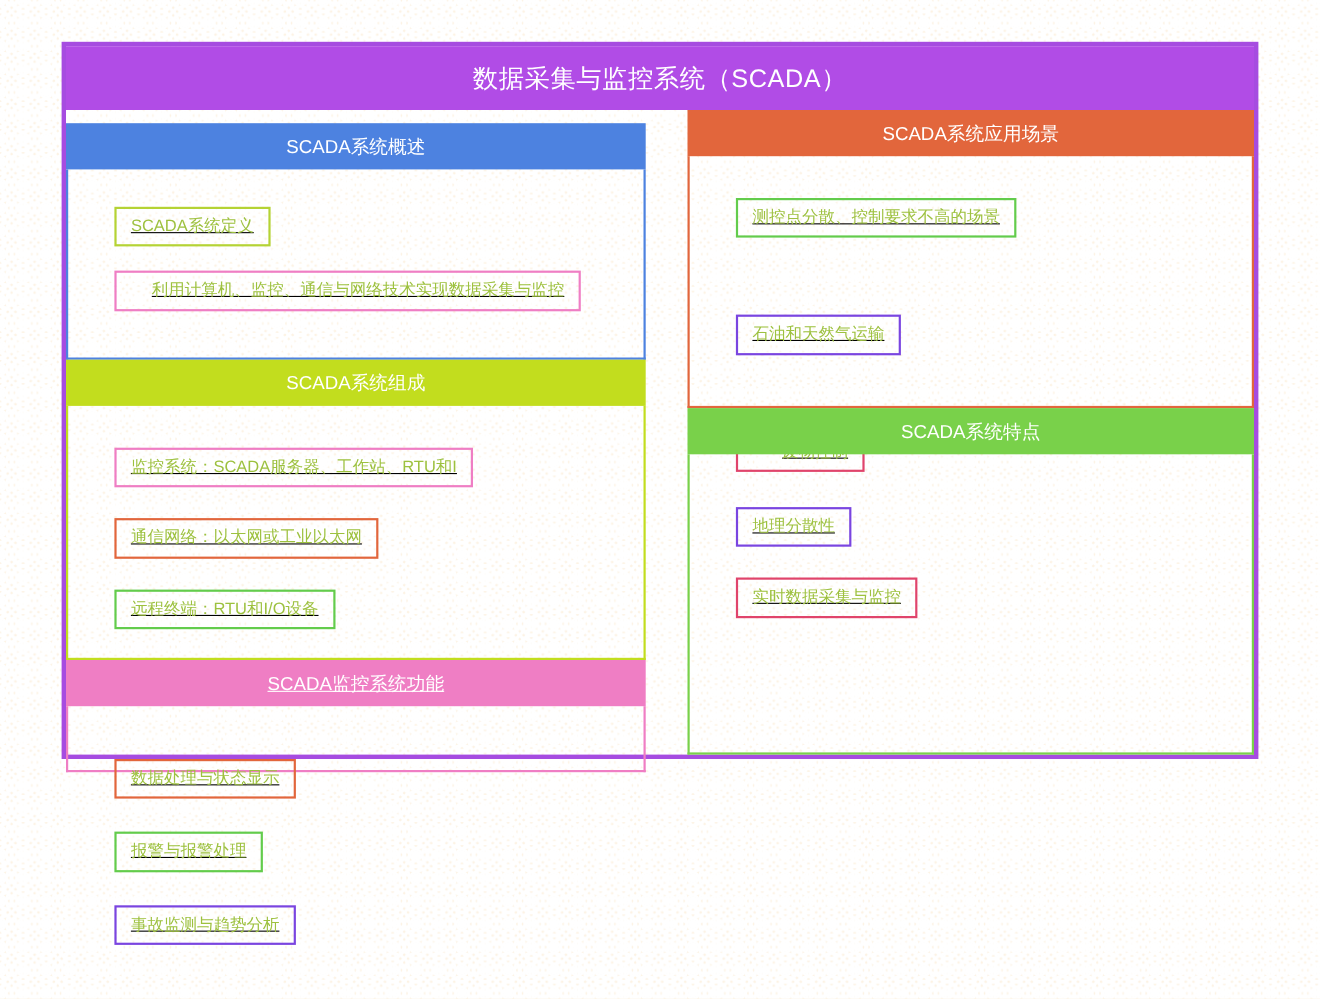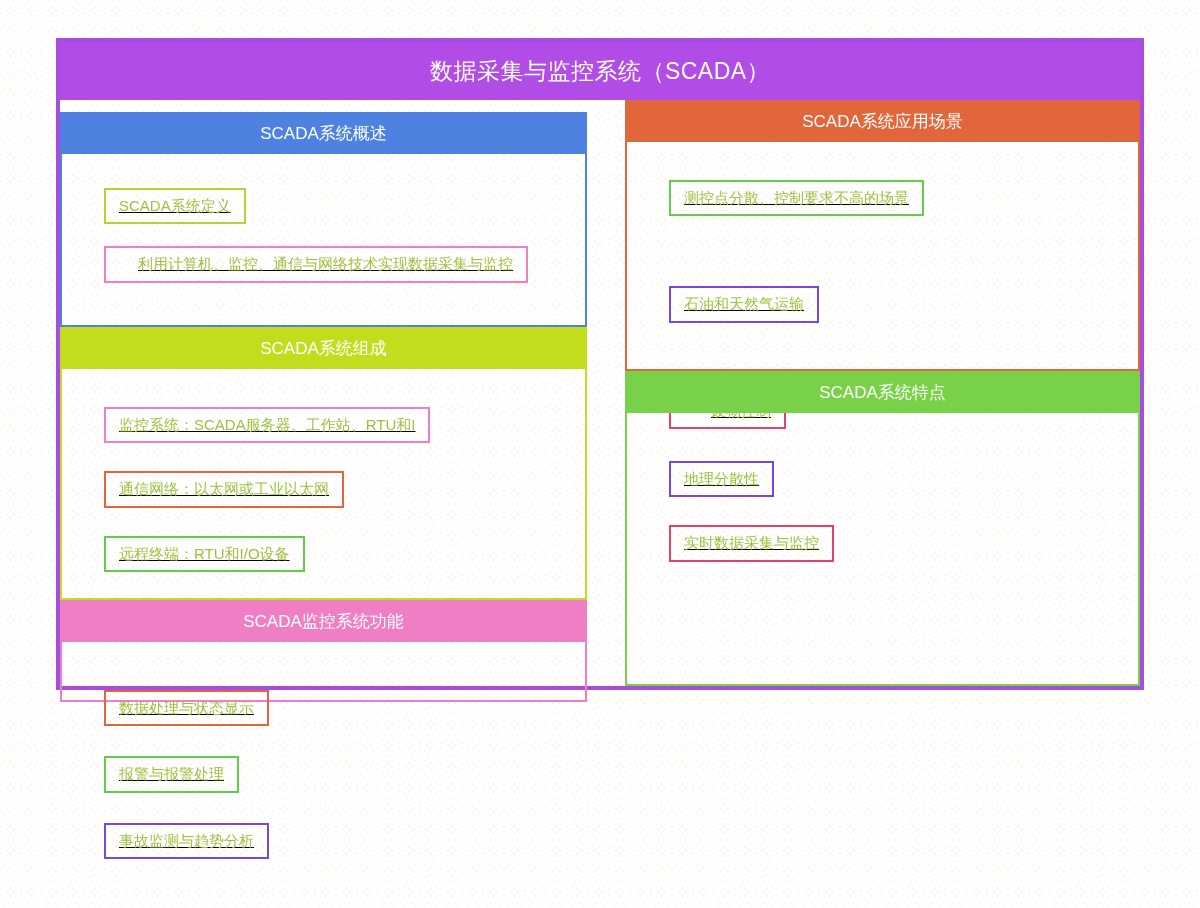--- a/index.html
+++ b/index.html
@@ -175,21 +175,21 @@
       <div class="section sec-composition" style="height:273px;">
         <div class="section-header" style="background: rgb(194, 221, 30);">SCADA系统组成</div>
         <div class="section-body" style="border-color: rgb(194, 221, 30);">
           <div class="item" style="border-color: rgb(239, 126, 196); color: rgb(157, 193, 63);">监控系统：SCADA服务器、工作站、RTU和I</div>
           <div class="item" style="border-color: rgb(226, 102, 60); color: rgb(157, 193, 63);">通信网络：以太网或工业以太网</div>
           <div class="item" style="border-color: rgb(99, 204, 76); color: rgb(157, 193, 63);">远程终端：RTU和I/O设备</div>
         </div>
       </div>
 
       <div class="section sec-function" style="flex:1;">
-        <div class="section-header" style="background: rgb(239, 126, 196);">SCADA监控系统功能</div>
+        <div class="section-header" style="background: rgb(239, 126, 196); text-decoration: underline;">SCADA监控系统功能</div>
         <div class="section-body" style="border-color: rgb(239, 126, 196);">
           <div class="item" style="border-color: rgb(226, 102, 60); color: rgb(157, 193, 63);">数据处理与状态显示</div>
           <div class="item" style="border-color: rgb(99, 204, 76); color: rgb(157, 193, 63);">报警与报警处理</div>
           <div class="item" style="border-color: rgb(122, 69, 224); color: rgb(157, 193, 63);">事故监测与趋势分析</div>
         </div>
       </div>
 
     </div>
 
     <div class="col-gap"></div>

